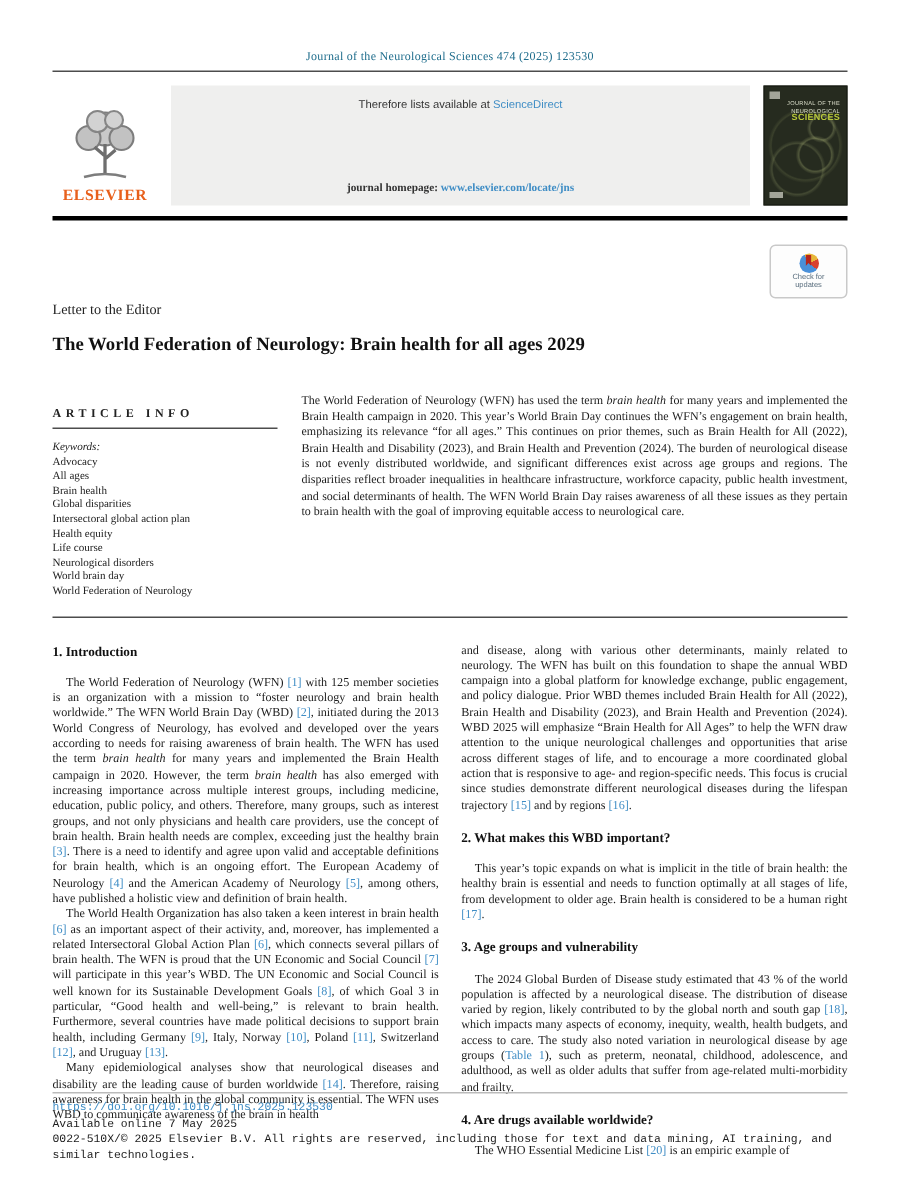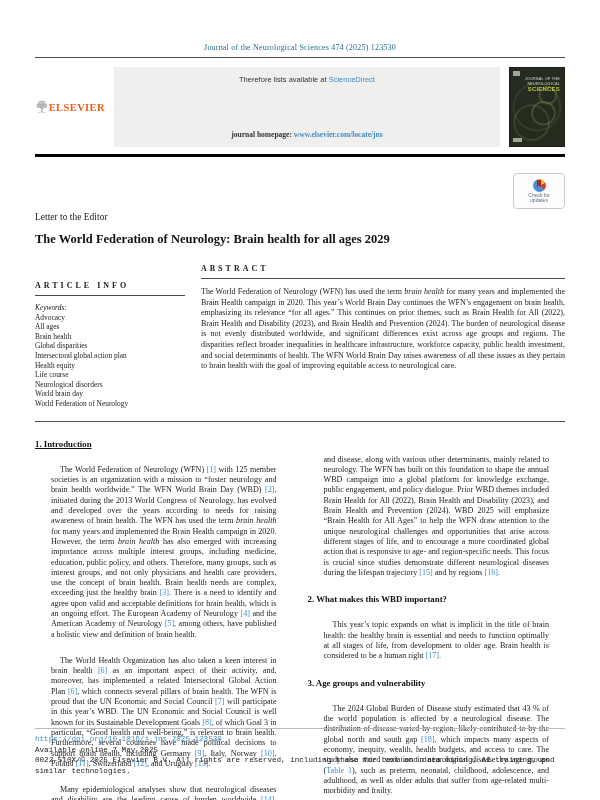--- a/index.html
+++ b/index.html
@@ -1,29 +1,29 @@
 <!DOCTYPE html>
 <html style="--link-blue: #3f8dc5; --citation-teal: #1f6d8c; --elsevier-orange: #e8601c; --cover-green: #b9c93a; --cover-bg: #262b1f;"><head>
 <meta charset="utf-8">
 <style>
   html,body{margin:0;padding:0;}
   body{
     width:600px;height:800px;background:#ffffff;overflow:hidden;
     font-family:"Liberation Serif", serif;color:#1a1a1a;
     -webkit-font-smoothing:antialiased;
   }
-  .page{position:relative;width:600px;height:800px;box-sizing:border-box;padding:16px 35px;}
+  .page{position:relative;width:600px;height:800px;box-sizing:border-box;padding:6px 35px;}
 
   
   .citation{padding-top:27px;text-align:center;font-size:8px;color:var(--citation-teal,#1f6d8c);letter-spacing:.2px;}
   .citation-rule{border-top:1px solid #4d4d4d;margin-top:5px;}
 
   
   .masthead{display:flex;margin-top:9px;height:80px;align-items:stretch;}
-  .logo-col{width:70px;display:flex;flex-direction:row;align-items:center;justify-content:flex-end;padding-bottom:1px;}
+  .logo-col{width:70px;display:flex;flex-direction:column;align-items:center;justify-content:flex-end;padding-bottom:1px;}
   .logo-col svg{display:block;}
   .elsevier-word{font-size:10.5px;font-weight:bold;color:var(--elsevier-orange,#e8601c);letter-spacing:.4px;margin-top:1px;}
   .mast-center{flex:1;background:#efefee;margin:0 9px;display:flex;flex-direction:column;justify-content:space-between;text-align:center;padding:8px 6px;box-sizing:border-box;}
   .contents-line{font-family:"Liberation Sans",sans-serif;font-size:7.5px;color:#333;}
   .journal-title{font-size:17px;color:#161616;letter-spacing:.2px;}
   .homepage-line{font-family:Liberation Serif, serif;font-size:7.5px;color:#333;font-weight:bold;}
   .link{color:var(--link-blue,#3b8bc4);text-decoration:none;cursor:pointer;}
   .cover{width:56px;background:
       radial-gradient(circle at 62% 58%, transparent 10px, rgba(190,200,130,.28) 11px, transparent 13px),
       radial-gradient(circle at 40% 70%, transparent 16px, rgba(170,180,120,.22) 17px, transparent 19px),
@@ -56,22 +56,22 @@
   .abs-col{flex:1;margin-left:16px;}
   .sec-label{font-size:8px;font-weight:bold;letter-spacing:3px;color:#222;padding-bottom:5px;border-bottom:1px solid #4d4d4d;}
   .keywords{margin-top:7px;font-size:7.4px;line-height:9.6px;color:#222;}
   .kw-label{font-style:italic;}
   .abs-text{margin:8px 0 12px;font-size:8px;line-height:10.6px;text-align:justify;color:#1c1c1c;}
 
   
   .body-cols{display:flex;gap:15px;margin-top:17px;}
   .col{flex:1;font-size:8.1px;line-height:10.3px;text-align:justify;color:#1c1c1c;min-width:0;}
   .col h2{font-size:8.8px;font-weight:bold;text-align:left;margin:11px 0 11px;color:#111;}
-  .col h2.first{margin-top:0;text-decoration:underline;}
-  .col p{margin:16px;}
+  .col h2.first{margin-top:0;}
+  .col p{margin:0;}
   .col p.indent{text-indent:9px;font-family:Liberation Serif, serif;}
   .ref{color:var(--link-blue,#3b8bc4);cursor:pointer;}
 
   
   .footer{position:absolute;left:35px;right:35px;top:728px;font-size:7.6px;line-height:10.5px;color:#1c1c1c;font-family:Liberation Mono, monospace;}
   .foot-rule{border-top:1px solid #bbb;margin-bottom:5px;width:100%;}
   .doi{display:block;font-size:7.6px;}
   em{font-style:italic;}
 </style>
 </head>
@@ -146,21 +146,20 @@
         <div>Global disparities</div>
         <div>Intersectoral global action plan</div>
         <div>Health equity</div>
         <div>Life course</div>
         <div>Neurological disorders</div>
         <div>World brain day</div>
         <div>World Federation of Neurology</div>
       </div>
     </div>
     <div class="abs-col">
-      <div class="sec-label">ABSTRACT</div>
       <p class="abs-text">The World Federation of Neurology (WFN) has used the term <em>brain health</em> for many years and implemented the Brain Health campaign in 2020. This year’s World Brain Day continues the WFN’s engagement on brain health, emphasizing its relevance “for all ages.” This continues on prior themes, such as Brain Health for All (2022), Brain Health and Disability (2023), and Brain Health and Prevention (2024). The burden of neurological disease is not evenly distributed worldwide, and significant differences exist across age groups and regions. The disparities reflect broader inequalities in healthcare infrastructure, workforce capacity, public health investment, and social determinants of health. The WFN World Brain Day raises awareness of all these issues as they pertain to brain health with the goal of improving equitable access to neurological care.</p>
     </div>
   </div>
 
   <div class="body-cols">
     <div class="col">
       <h2 class="first">1. Introduction</h2>
       <p class="indent">The World Federation of Neurology (WFN) <span class="ref">[1]</span> with 125 member societies is an organization with a mission to “foster neurology and brain health worldwide.” The WFN World Brain Day (WBD) <span class="ref">[2]</span>, initiated during the 2013 World Congress of Neurology, has evolved and developed over the years according to needs for raising awareness of brain health. The WFN has used the term <em>brain health</em> for many years and implemented the Brain Health campaign in 2020. However, the term <em>brain health</em> has also emerged with increasing importance across multiple interest groups, including medicine, education, public policy, and others. Therefore, many groups, such as interest groups, and not only physicians and health care providers, use the concept of brain health. Brain health needs are complex, exceeding just the healthy brain <span class="ref">[3]</span>. There is a need to identify and agree upon valid and acceptable definitions for brain health, which is an ongoing effort. The European Academy of Neurology <span class="ref">[4]</span> and the American Academy of Neurology <span class="ref">[5]</span>, among others, have published a holistic view and definition of brain health.</p>
       <p class="indent">The World Health Organization has also taken a keen interest in brain health <span class="ref">[6]</span> as an important aspect of their activity, and, moreover, has implemented a related Intersectoral Global Action Plan <span class="ref">[6]</span>, which connects several pillars of brain health. The WFN is proud that the UN Economic and Social Council <span class="ref">[7]</span> will participate in this year’s WBD. The UN Economic and Social Council is well known for its Sustainable Development Goals <span class="ref">[8]</span>, of which Goal 3 in particular, “Good health and well-being,” is relevant to brain health. Furthermore, several countries have made political decisions to support brain health, including Germany <span class="ref">[9]</span>, Italy, Norway <span class="ref">[10]</span>, Poland <span class="ref">[11]</span>, Switzerland <span class="ref">[12]</span>, and Uruguay <span class="ref">[13]</span>.</p>
       <p class="indent">Many epidemiological analyses show that neurological diseases and disability are the leading cause of burden worldwide <span class="ref">[14]</span>. Therefore, raising awareness for brain health in the global community is essential. The WFN uses WBD to communicate awareness of the brain in health</p>

